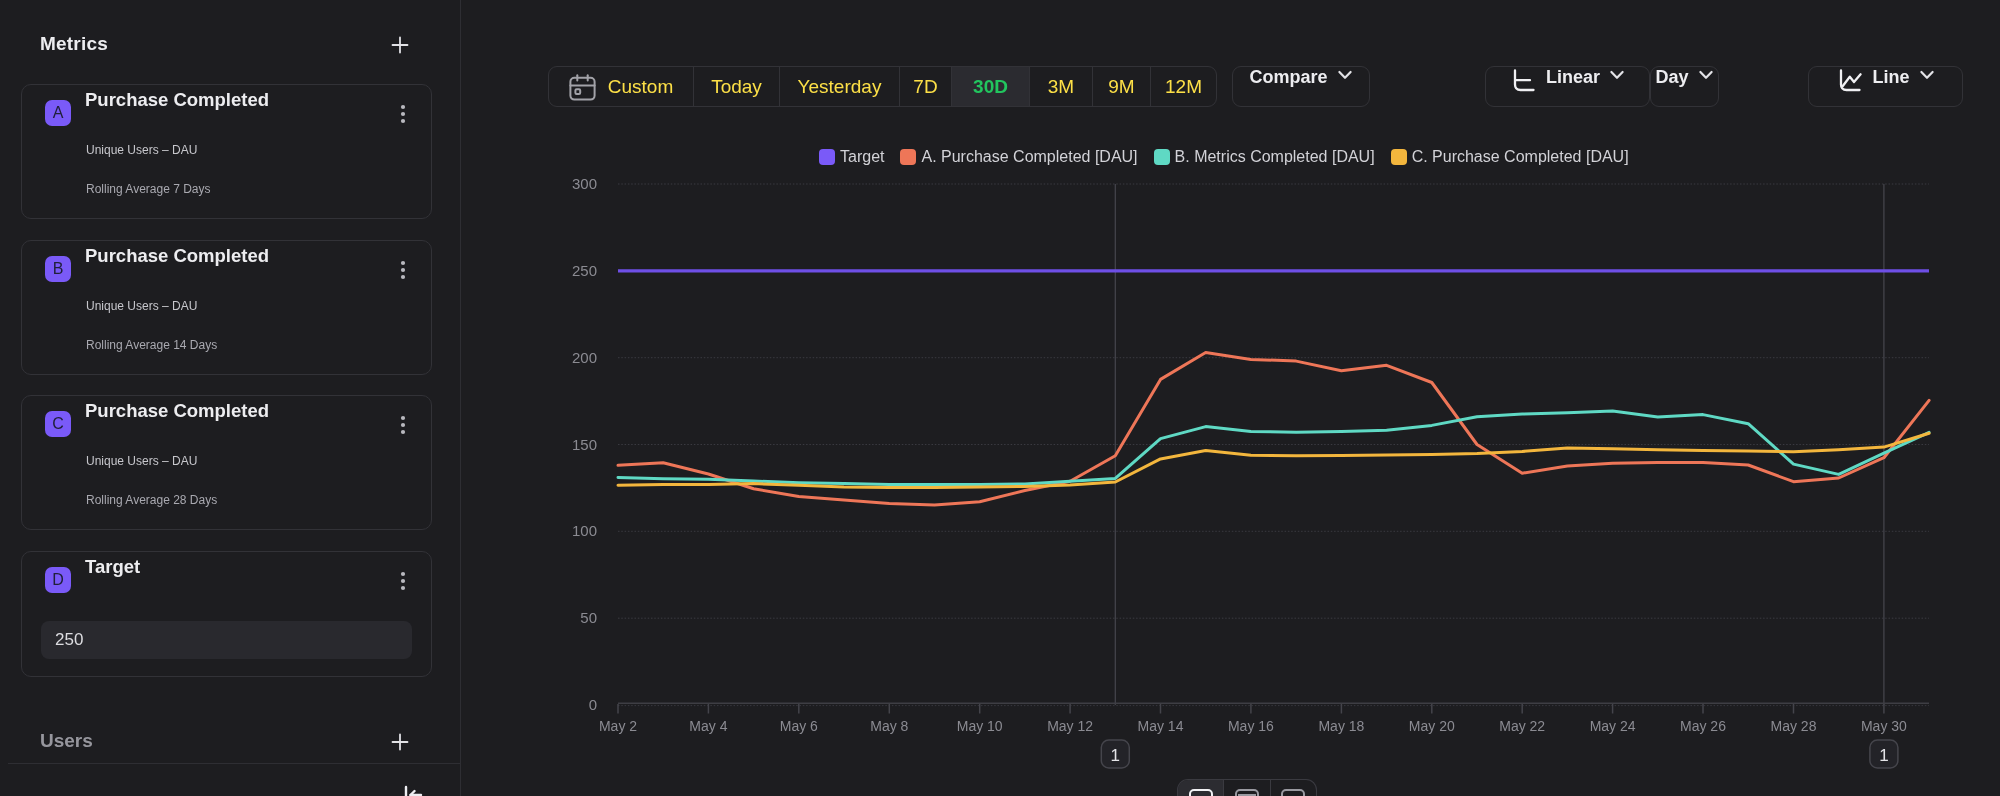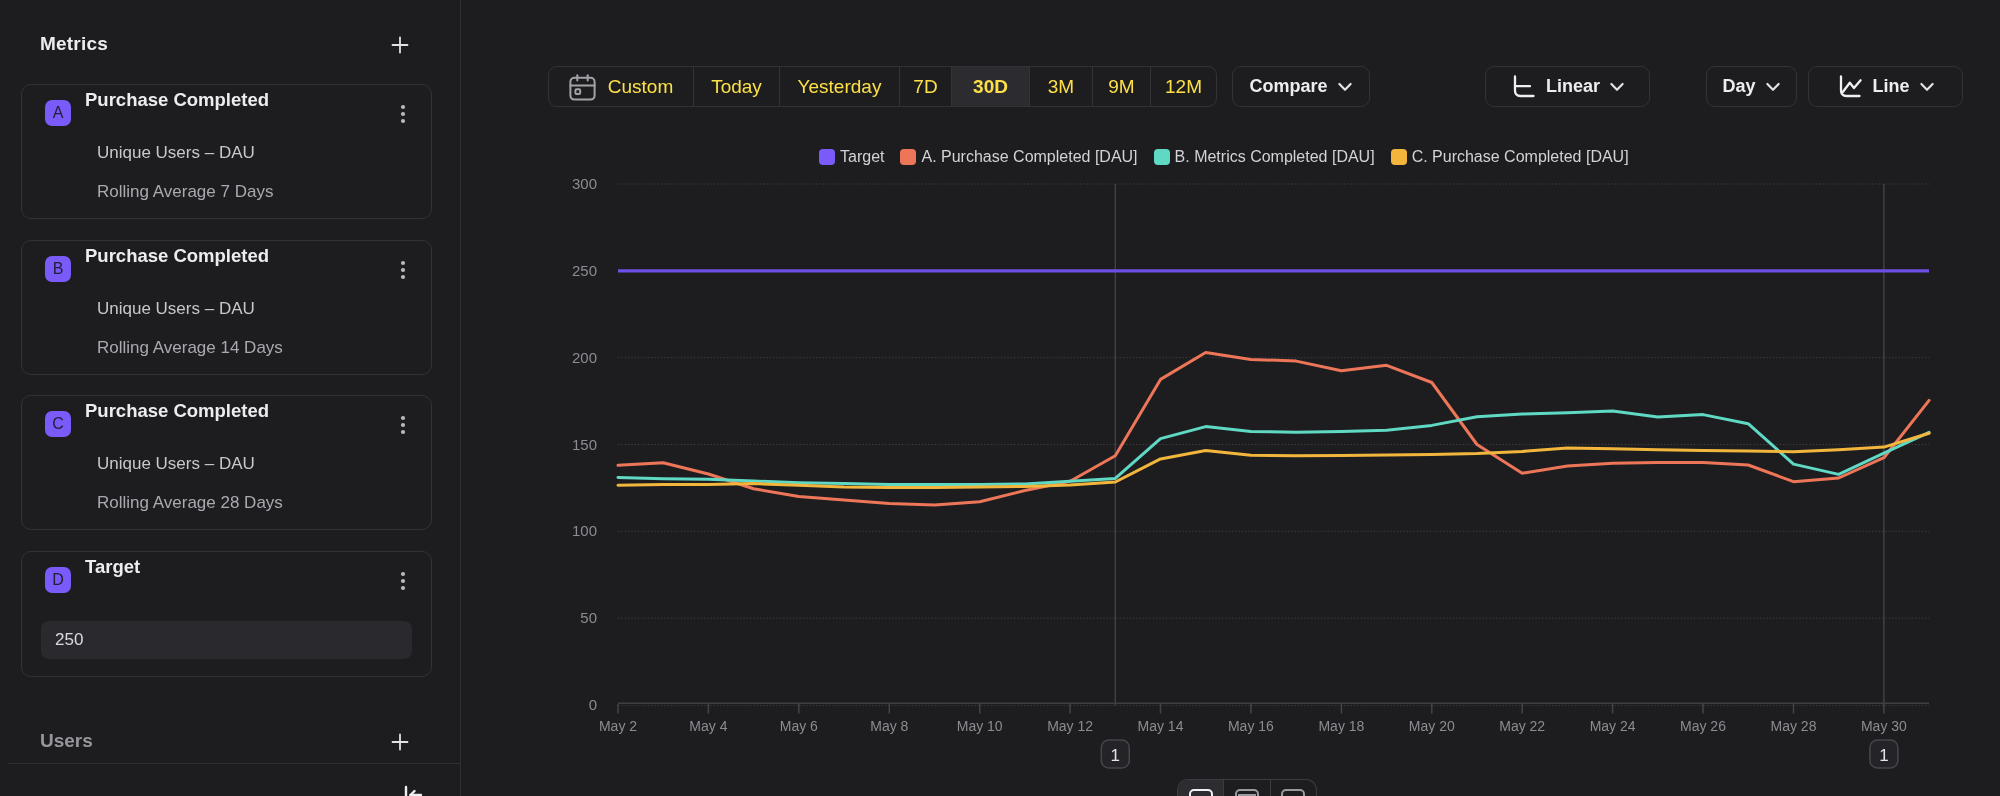--- a/index.html
+++ b/index.html
@@ -3,33 +3,33 @@
 <style>
 * { margin:0; padding:0; box-sizing:border-box; }
 html,body { width:2000px; height:796px; background:#1d1d20; font-family:"Liberation Sans", sans-serif; overflow:hidden; position:relative; }
 .sidebar { position:absolute; left:0; top:0; width:461px; height:796px; border-right:1px solid #2e2e33;padding-left:32px; }
 .mhead { position:absolute; left:40px; top:33px; font-size:19px; font-weight:bold; color:#ededf0; letter-spacing:.2px; }
 .mplus { position:absolute; left:390px; top:35px; }
 .card { position:absolute; left:21px; width:411px; border:1px solid #323237; border-radius:10px; background:#1d1d20; }
 .badge { position:absolute; left:23px; top:15px; width:26px; height:26px; border-radius:7px; background:#7a5af8; color:#20203a; font-weight:normal; font-size:16px; text-align:center; line-height:26px; }
 .ctitle { position:absolute; left:63px; top:4px; font-size:18.5px; font-weight:bold; color:#ededf0; }
 .kebab { position:absolute; right:19px; top:19px; }
-.crow { position:absolute; left:64px; font-size:17px; color:#c7c7cc;margin-left:11px; }
+.crow { position:absolute; left:64px; font-size:12px; color:#c7c7cc; }
 .crow + .crow { color:#a9a9b0; }
 .tinput { position:absolute; left:19px; right:19px; top:69px; height:38px; background:#29292e; border-radius:8px; font-size:17px; color:#dcdce0; line-height:38px; padding-left:14px; }
 .fhead { position:absolute; left:40px; top:730px; font-size:19px; font-weight:bold; color:#96969d; }
 .fplus { position:absolute; left:390px; top:732px; }
 .fdiv { position:absolute; left:8px; top:763px; width:452px; border-top:1px solid #2e2e33; }
 .collapse { position:absolute; left:401px; top:783px; }
 .toolbar-seg { position:absolute; left:548px; top:66px; height:41px; display:flex; border:1px solid #323237; border-radius:9px; overflow:hidden; }
 .seg { height:100%; display:flex; align-items:center; justify-content:center; font-size:19px; color:#fde047; border-right:1px solid #323237; }
 .seg:last-child { border-right:none; }
-.seg.sel { background:#2b2b30; color:#fde047; font-weight:bold; }
+.seg.sel { background:#2b2b30; color:#22c55e; font-weight:bold; }
 .segcal { display:inline-flex; margin-right:12px; position:relative; top:1px; }
-.btn { position:absolute; top:66px; height:41px; border:1px solid #323237; border-radius:9px; display:flex; align-items:center; justify-content:center; font-size:18px; font-weight:bold; color:#ededf0; gap:9px; }
+.btn { position:absolute; top:66px; height:41px; border:1px solid #323237; border-radius:9px; display:flex; align-items:flex-start; justify-content:center; font-size:18px; font-weight:bold; color:#ededf0; gap:9px; }
 .legend { position:absolute; left:819px; top:141px; height:32px; display:flex; align-items:center; }
 .lsw { width:16px; height:16px; border-radius:4px; display:inline-block; }
 .ltxt { font-size:16px; color:#d2d2d7; margin-left:5px; }
 </style></head>
 <body>
 <svg width="2000" height="796" viewBox="0 0 2000 796" style="position:absolute;left:0;top:0">
 <line x1="618" y1="618.2" x2="1929" y2="618.2" stroke="#3a3a40" stroke-width="1" stroke-dasharray="1.5 1.8"></line>
 <line x1="618" y1="531.3" x2="1929" y2="531.3" stroke="#3a3a40" stroke-width="1" stroke-dasharray="1.5 1.8"></line>
 <line x1="618" y1="444.5" x2="1929" y2="444.5" stroke="#3a3a40" stroke-width="1" stroke-dasharray="1.5 1.8"></line>
 <line x1="618" y1="357.7" x2="1929" y2="357.7" stroke="#3a3a40" stroke-width="1" stroke-dasharray="1.5 1.8"></line>
@@ -164,21 +164,21 @@
   </div>
 <div class="btn" style="left:1232px;width:138px">Compare <svg width="16" height="16" viewBox="0 0 16 16" fill="none" stroke="#e2e2e6" stroke-width="2.2" stroke-linecap="round" stroke-linejoin="round">
       <path d="M2.4 5 L8 10.8 L13.6 5"></path>
     </svg></div>
 <div class="btn" style="left:1485px;width:165px"><svg width="27" height="27" viewBox="0 0 27 27" fill="none" stroke="#f0f0f3" stroke-width="2.3" stroke-linecap="round" stroke-linejoin="round">
       <path d="M5 3.5 V17.5 Q5 23 10.5 23 H23.5"></path>
       <path d="M5.5 13.2 H20"></path>
     </svg>Linear <svg width="16" height="16" viewBox="0 0 16 16" fill="none" stroke="#e2e2e6" stroke-width="2.2" stroke-linecap="round" stroke-linejoin="round">
       <path d="M2.4 5 L8 10.8 L13.6 5"></path>
     </svg></div>
-<div class="btn" style="left:1706px;width:91px">Day <svg width="16" height="16" viewBox="0 0 16 16" fill="none" stroke="#e2e2e6" stroke-width="2.2" stroke-linecap="round" stroke-linejoin="round">
+<div class="btn" style="left:1650px;width:69px">Day <svg width="16" height="16" viewBox="0 0 16 16" fill="none" stroke="#e2e2e6" stroke-width="2.2" stroke-linecap="round" stroke-linejoin="round">
       <path d="M2.4 5 L8 10.8 L13.6 5"></path>
     </svg></div>
 <div class="btn" style="left:1808px;width:155px"><svg width="27" height="27" viewBox="0 0 27 27" fill="none" stroke="#f0f0f3" stroke-width="2.3" stroke-linecap="round" stroke-linejoin="round">
       <path d="M5 3.5 V17.5 Q5 23 10.5 23 H23.5"></path>
       <path d="M6.8 19 L13.8 9.7 L18 15 L24.6 7.3"></path>
     </svg>Line <svg width="16" height="16" viewBox="0 0 16 16" fill="none" stroke="#e2e2e6" stroke-width="2.2" stroke-linecap="round" stroke-linejoin="round">
       <path d="M2.4 5 L8 10.8 L13.6 5"></path>
     </svg></div>
 <div class="legend">
 <span class="lsw" style="background:#7a5af8"></span>

